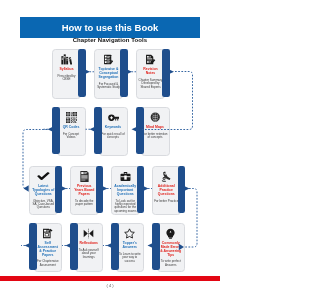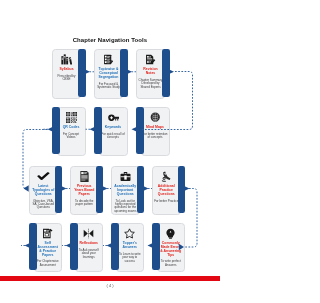--- a/index.html
+++ b/index.html
@@ -20,20 +20,23 @@
   .dsc{width:100%;box-sizing:border-box;padding:0 0.8px;text-align:center;color:#3a3a3a;line-height:1.18;flex:0 0 auto;}
 
   .footer-red{position:absolute;left:0;top:276px;width:220px;height:4.5px;background:#e30613;}
   .pageno{position:absolute;left:0;top:283px;width:220px;text-align:center;font-size:4px;color:#555;}
   svg{display:block;}
 </style>
 </head>
 <body>
 
 <div class="page">
+  <div class="header">
+    <div class="header-title">How to use this Book</div>
+  </div>
   <div class="subtitle">Chapter Navigation Tools</div>
   <div id="grid">
       <div class="card" style="left: 52px; top: 49px; width: 33.5px; height: 49.5px;">
       <div class="cbody" style="left:0px;width:29px;">
         <div class="ico" style="margin-top:3.5px;height:12px;">
             <svg viewBox="0 0 32 30" width="11.5" height="10.8">
               <g fill="#1a1a1a">
                 <rect x="1" y="6" width="5.4" height="23"></rect>
                 <rect x="1.8" y="10.5" width="3.8" height="2" fill="#fff"></rect>
                 <rect x="1.8" y="14.5" width="3.8" height="1.6" fill="#fff"></rect>

